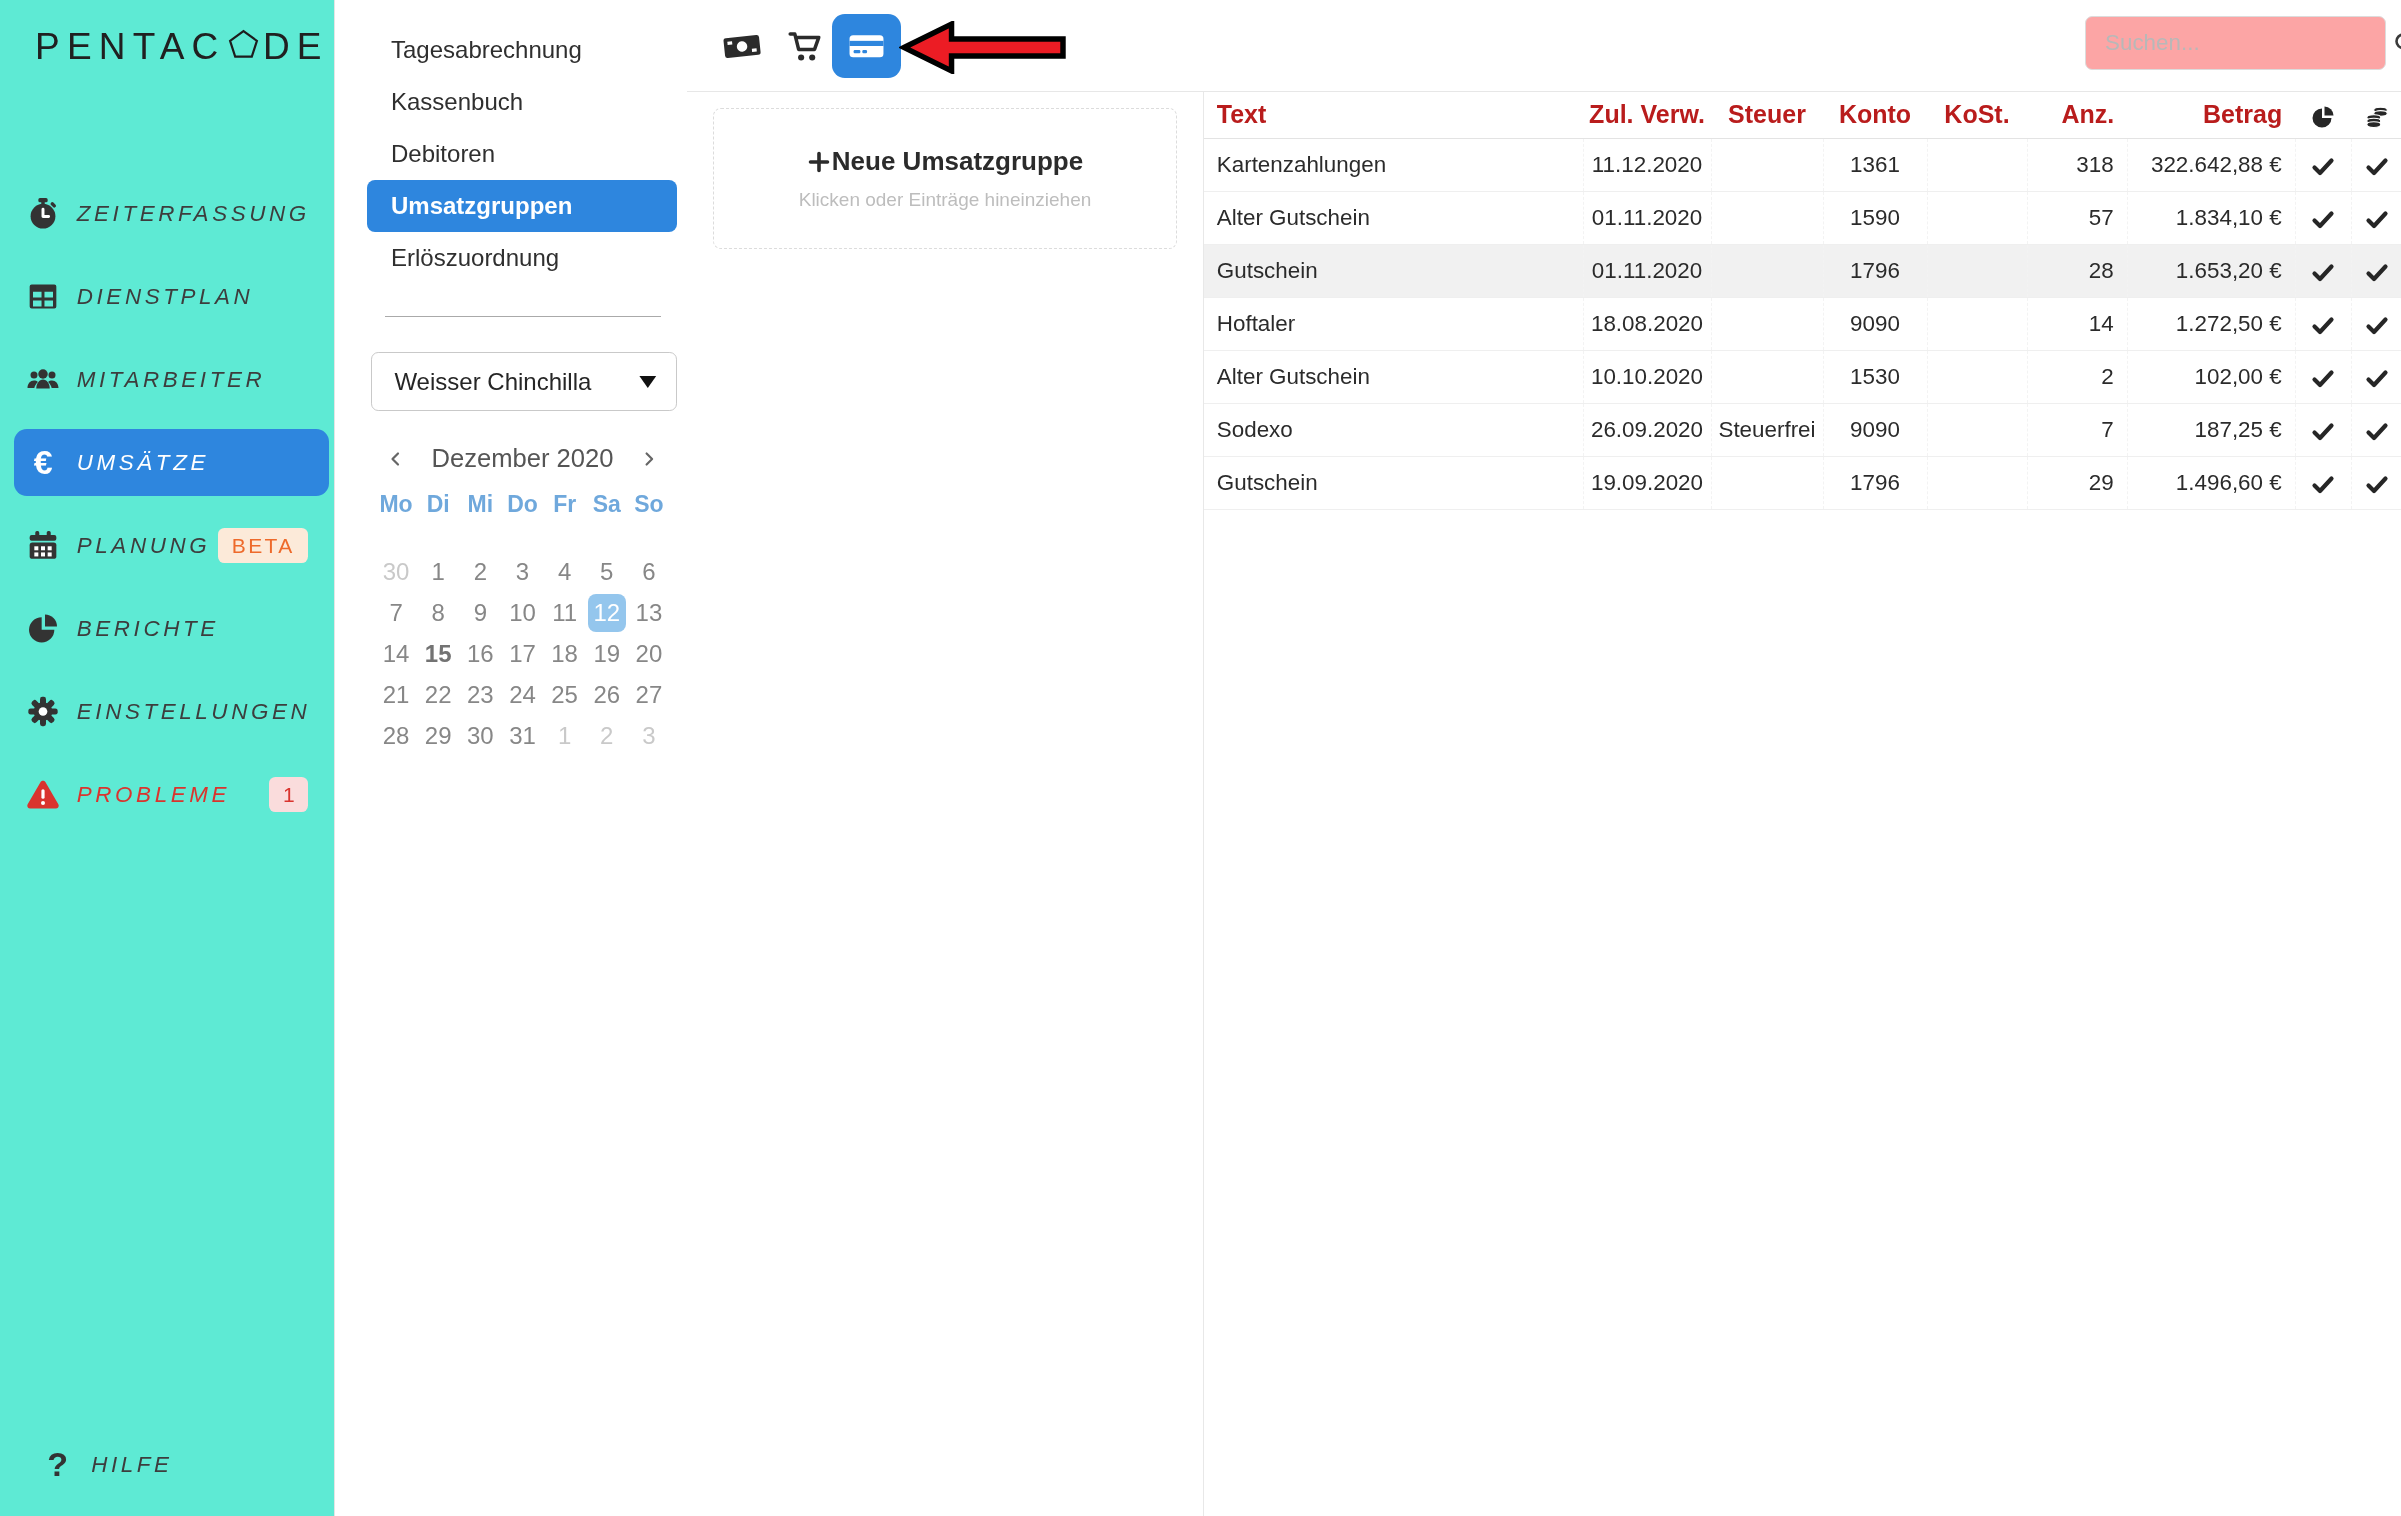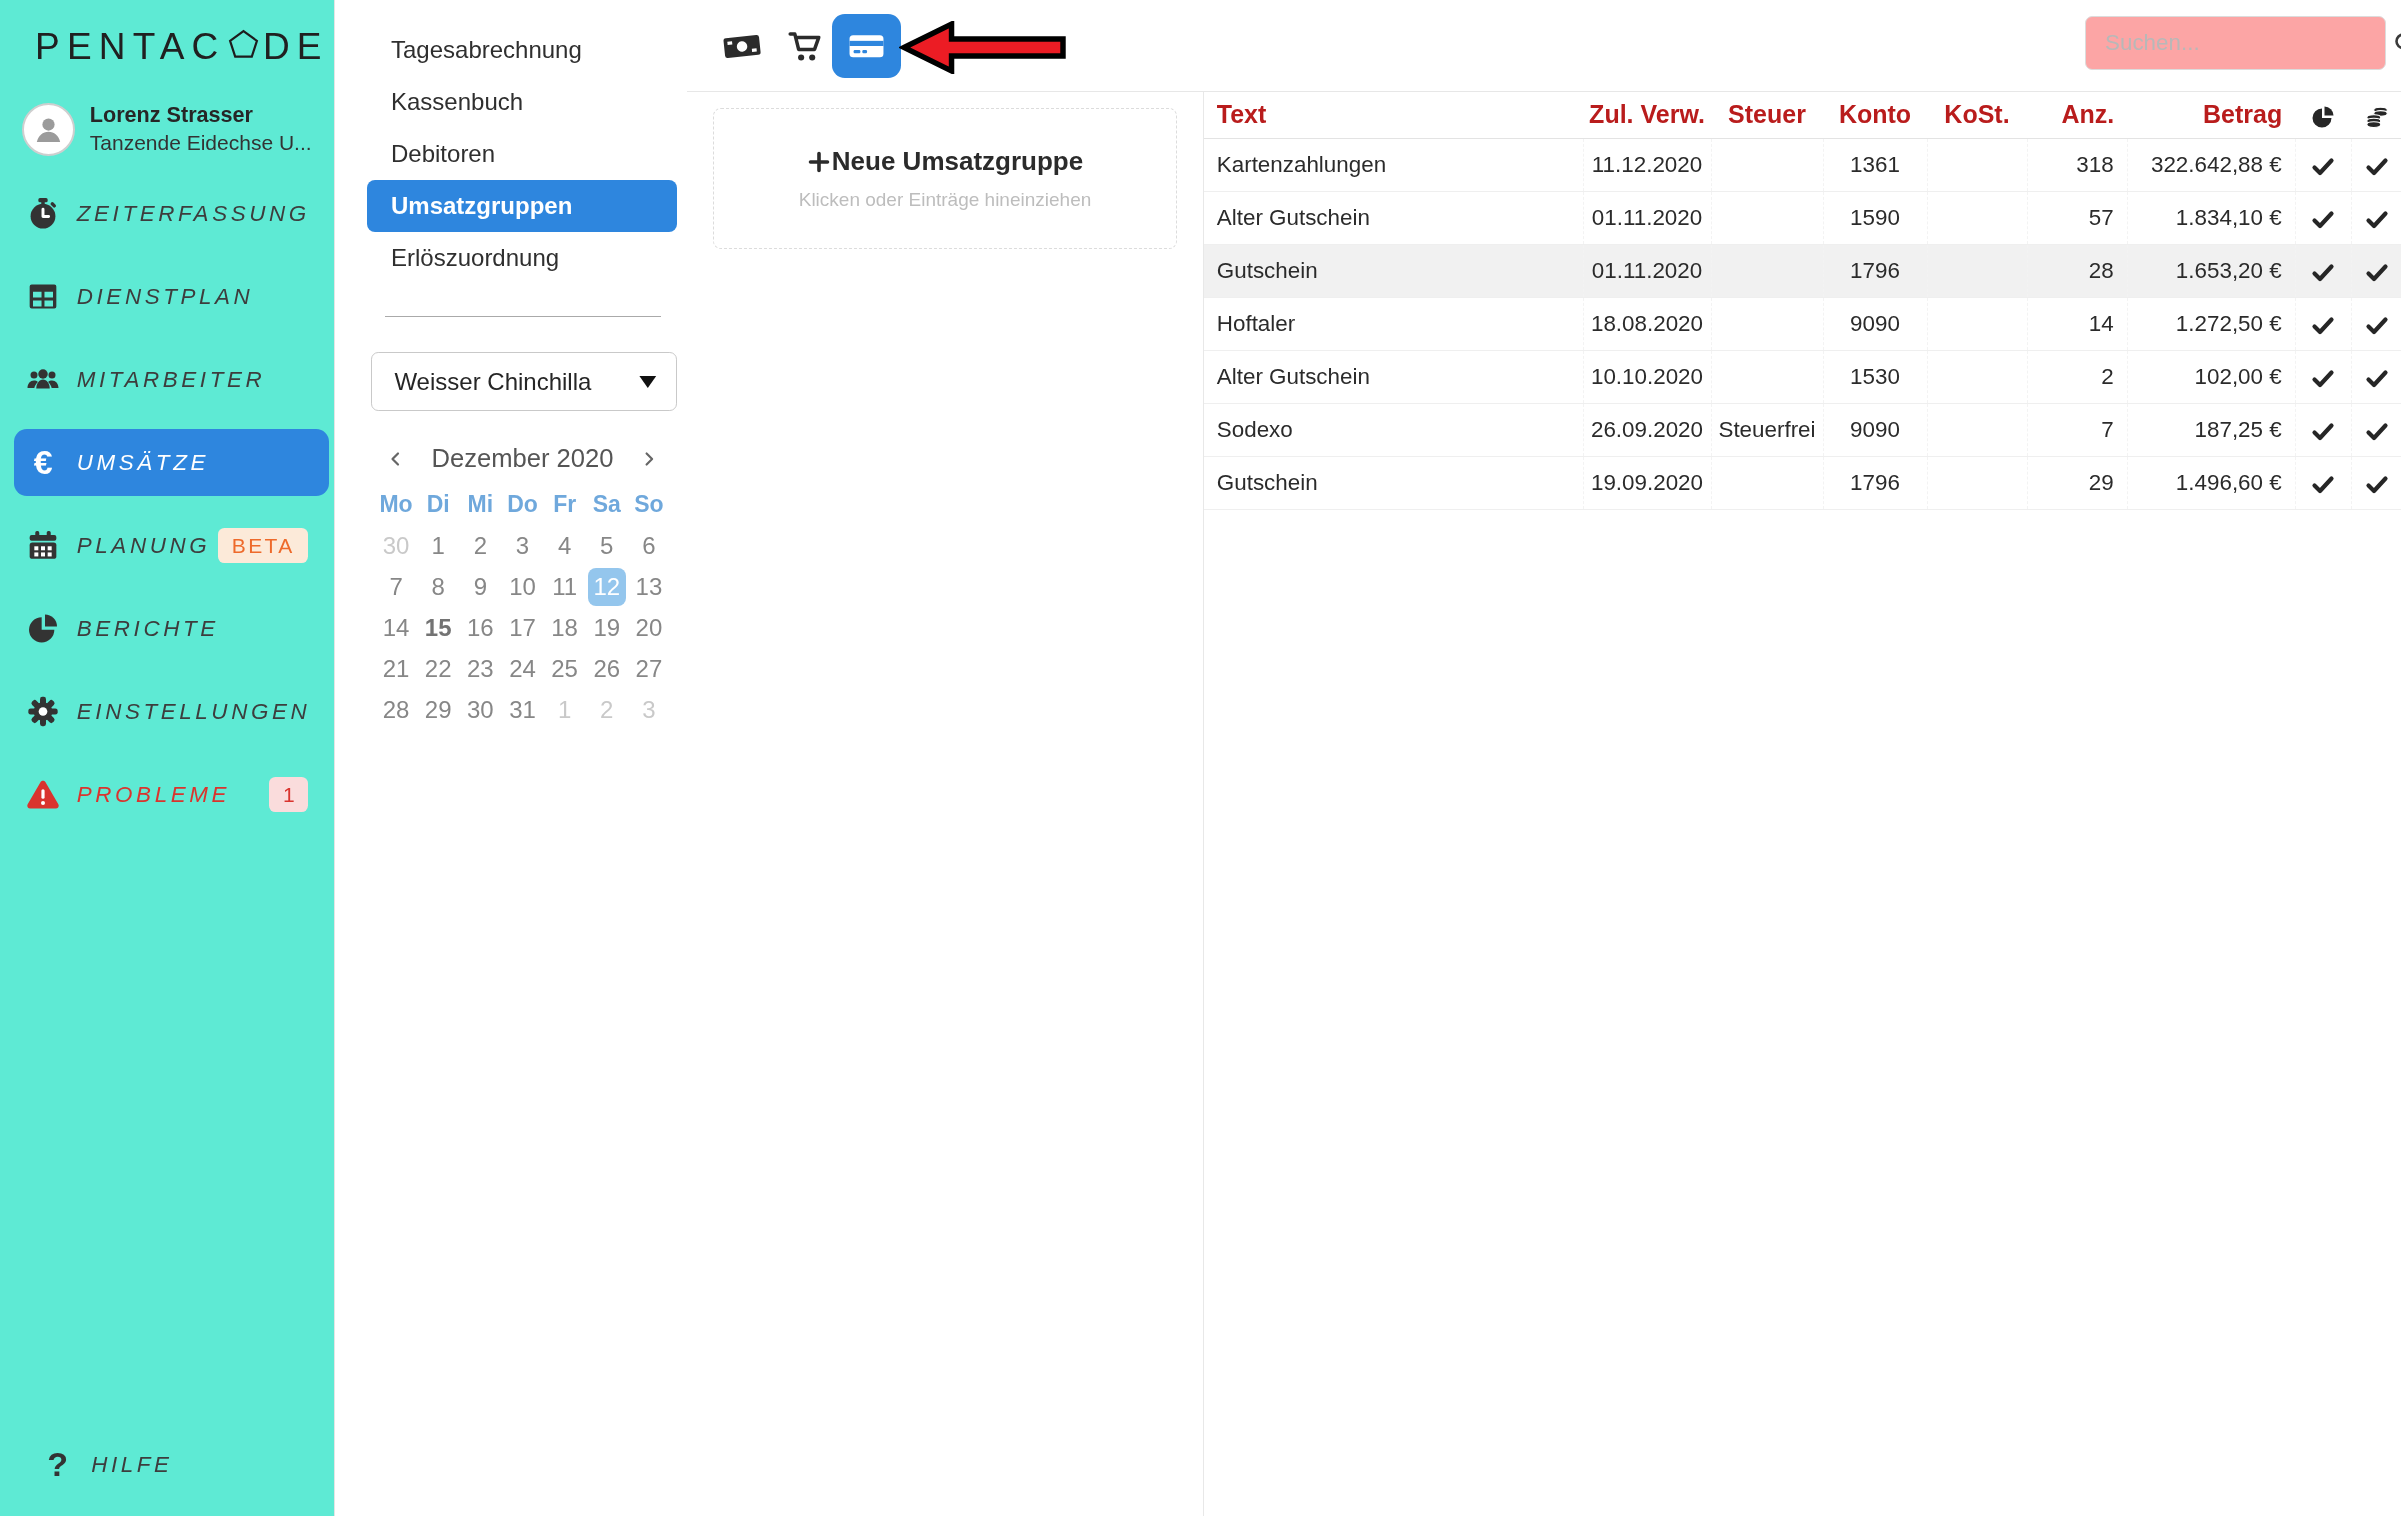--- a/index.html
+++ b/index.html
@@ -53,21 +53,21 @@
 
   
   #calendar { position:absolute; top:441px; left:28px; width:295px; }
   .cal-head { height:35px; display:flex; align-items:center; }
   .cal-title { flex:1; text-align:center; font-size:25.6px; color:#555; }
   .cal-nav { width:42px; height:35px; display:flex; align-items:center; justify-content:center; color:#666; cursor:pointer; }
   .cal-nav svg { width:17.6px; height:24px; }
   .cal-weekdays { margin-top:7.2px; display:grid; grid-template-columns:repeat(7,1fr); height:42px; }
   .cal-weekday { display:flex; align-items:center; justify-content:center;
                  color:#6fa8dc; font-weight:700; font-size:23px; }
-  .cal-grid { display:grid; grid-template-columns:repeat(7,1fr); grid-auto-rows:41px; }
+  .cal-grid { display:grid; grid-template-columns:repeat(7,1fr); grid-auto-rows:41px;margin-top:26px; }
   .cal-cell { display:flex; align-items:center; justify-content:center; font-size:24px; color:#878787; cursor:pointer; }
   .cal-cell .day { display:flex; align-items:center; justify-content:center; width:38px; height:38px; }
   .cal-cell .out { color:#c9c9c9; }
   .cal-cell .bold { color:#737373; font-weight:700; }
   .cal-cell .sel { background:#94c6ed; color:#fff; border-radius:8px; }
 
   
   #main { position:absolute; left:687px; top:0; width:1715px; height:1517px; background:#fff; }
   #toolbar { position:relative; height:92px; border-bottom:1.6px solid #e7e7e7; }
   .tb-btn { position:absolute; display:flex; align-items:center; justify-content:center; cursor:pointer; color:#2b2b2b; }
@@ -111,32 +111,20 @@
 <body>
 
 <aside id="sidebar">
   <div class="logo-row">
     <span>PENTAC</span>
     <svg viewBox="0 0 24 24">
         <path d="M12 2.8l9.2 6.7-3.5 10.8H6.3L2.8 9.5z" fill="none" stroke="#1d1d1d" stroke-width="1.5"></path>
       </svg>
     <span>DE</span>
   </div>
-  <div class="user-row">
-    <div class="avatar">
-      <svg viewBox="0 0 24 24" fill="currentColor">
-          <circle cx="12" cy="8.6" r="4.2"></circle>
-          <path d="M4 20.5c.9-4.3 4.2-7 8-7s7.1 2.7 8 7z"></path>
-        </svg>
-    </div>
-    <div class="user-text">
-      <div class="user-name">Lorenz Strasser</div>
-      <div class="user-company">Tanzende Eidechse U...</div>
-    </div>
-  </div>
   <nav id="nav">
       <div class="nav-item">
         <span class="nav-icon">
           <svg viewBox="0 0 24 24">
             <g fill="currentColor">
               <rect x="8.5" y="0.4" width="7" height="3.2" rx="1.2"></rect>
               <rect x="10.7" y="2.6" width="2.6" height="4"></rect>
               <rect x="17.4" y="4.2" width="4.6" height="2.6" rx="1.2" transform="rotate(45 19.7 5.5)"></rect>
               <circle cx="12" cy="14" r="9.3"></circle>
             </g>

